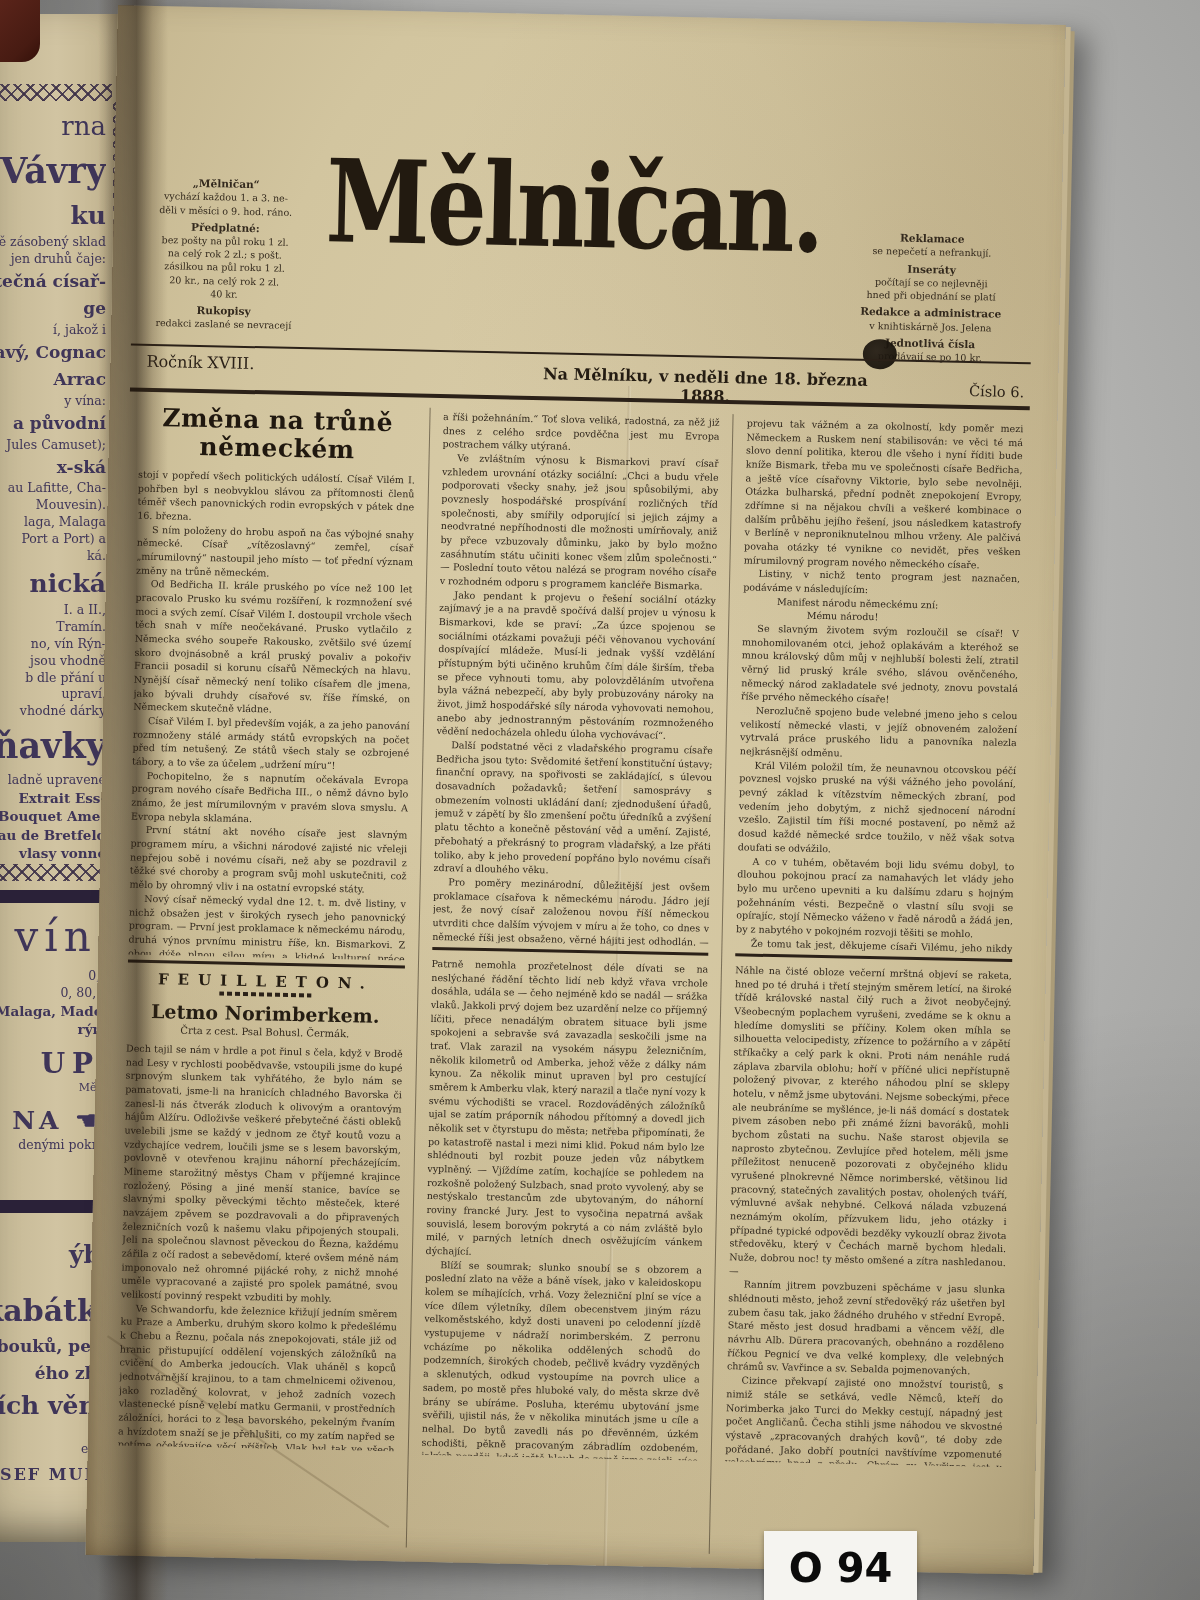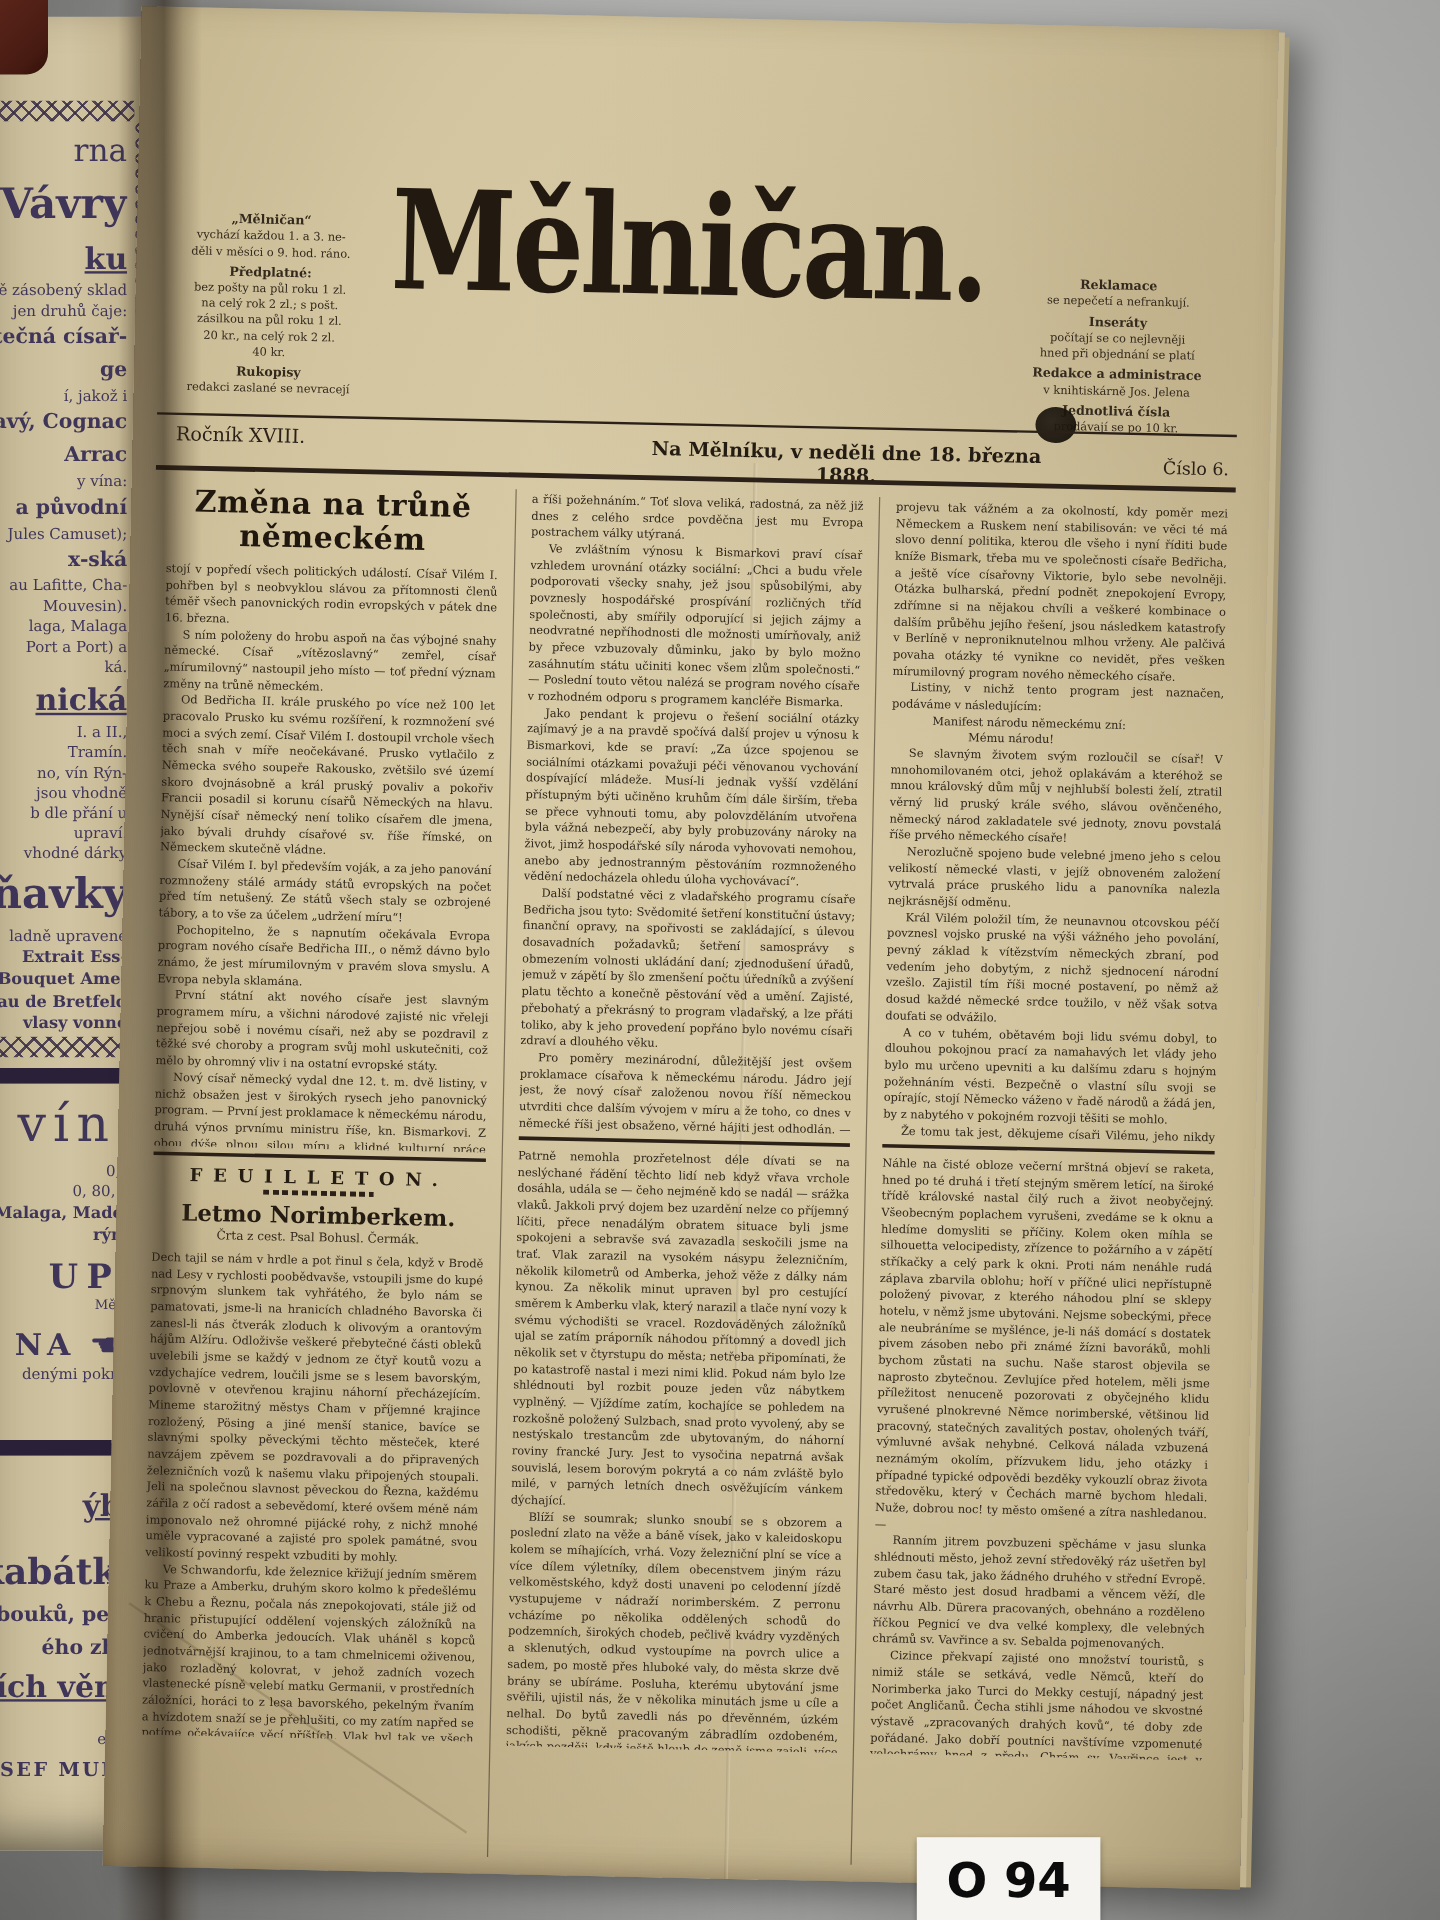--- a/index.html
+++ b/index.html
@@ -34,21 +34,21 @@
   .bar2{top:1186px;width:100px;}
   .lp-group{position:absolute;display:flex;flex-direction:column;align-items:flex-end;overflow:hidden;}
   .lp-group [data-name]{white-space:nowrap;width:max-content;}
   .g1{left:0;top:94px;width:106px;height:754px;}
   .g2{left:0;top:898px;width:128px;height:286px;}
   .g3{left:0;top:1222px;width:130px;height:248px;}
   .lp-small{font-size:12.5px;line-height:1.35;}
   .lp-small-b{font-size:13.5px;font-weight:bold;line-height:1.35;}
   .lp-med-b{font-size:17px;font-weight:bold;line-height:1.35;margin:2px 0;}
   .lp-big{font-size:26px;line-height:1.2;margin:3px 0;}
-  .lp-big-b{font-size:25px;font-weight:bold;line-height:1.25;margin:3px 0;text-decoration:underline;}
+  .lp-big-b{font-size:25px;font-weight:bold;line-height:1.25;margin:3px 0;}
   .lp-huge{font-size:35px;font-weight:bold;line-height:1.2;margin:5px 0;}
   .lp-huge2{font-size:30px;font-weight:bold;line-height:1.25;margin:4px 0;}
   .lp-vino{font-size:42px;letter-spacing:6px;line-height:1.1;margin:2px 0 8px;}
   .lp-spaced{font-size:28px;letter-spacing:7px;font-weight:bold;margin:9px 0 1px;}
   .lp-na{font-size:25px;letter-spacing:4px;font-weight:bold;margin:10px 0 2px;}
   .lp-sig{font-size:16px;letter-spacing:2px;font-weight:bold;margin-top:7px;border-bottom:1px solid #4a4060;padding-bottom:2px;}
   .lp-tiny{font-size:11px;line-height:1.3;}
 
   
   .gutter{position:absolute;left:98px;top:0;width:70px;height:1600px;z-index:3;pointer-events:none;

